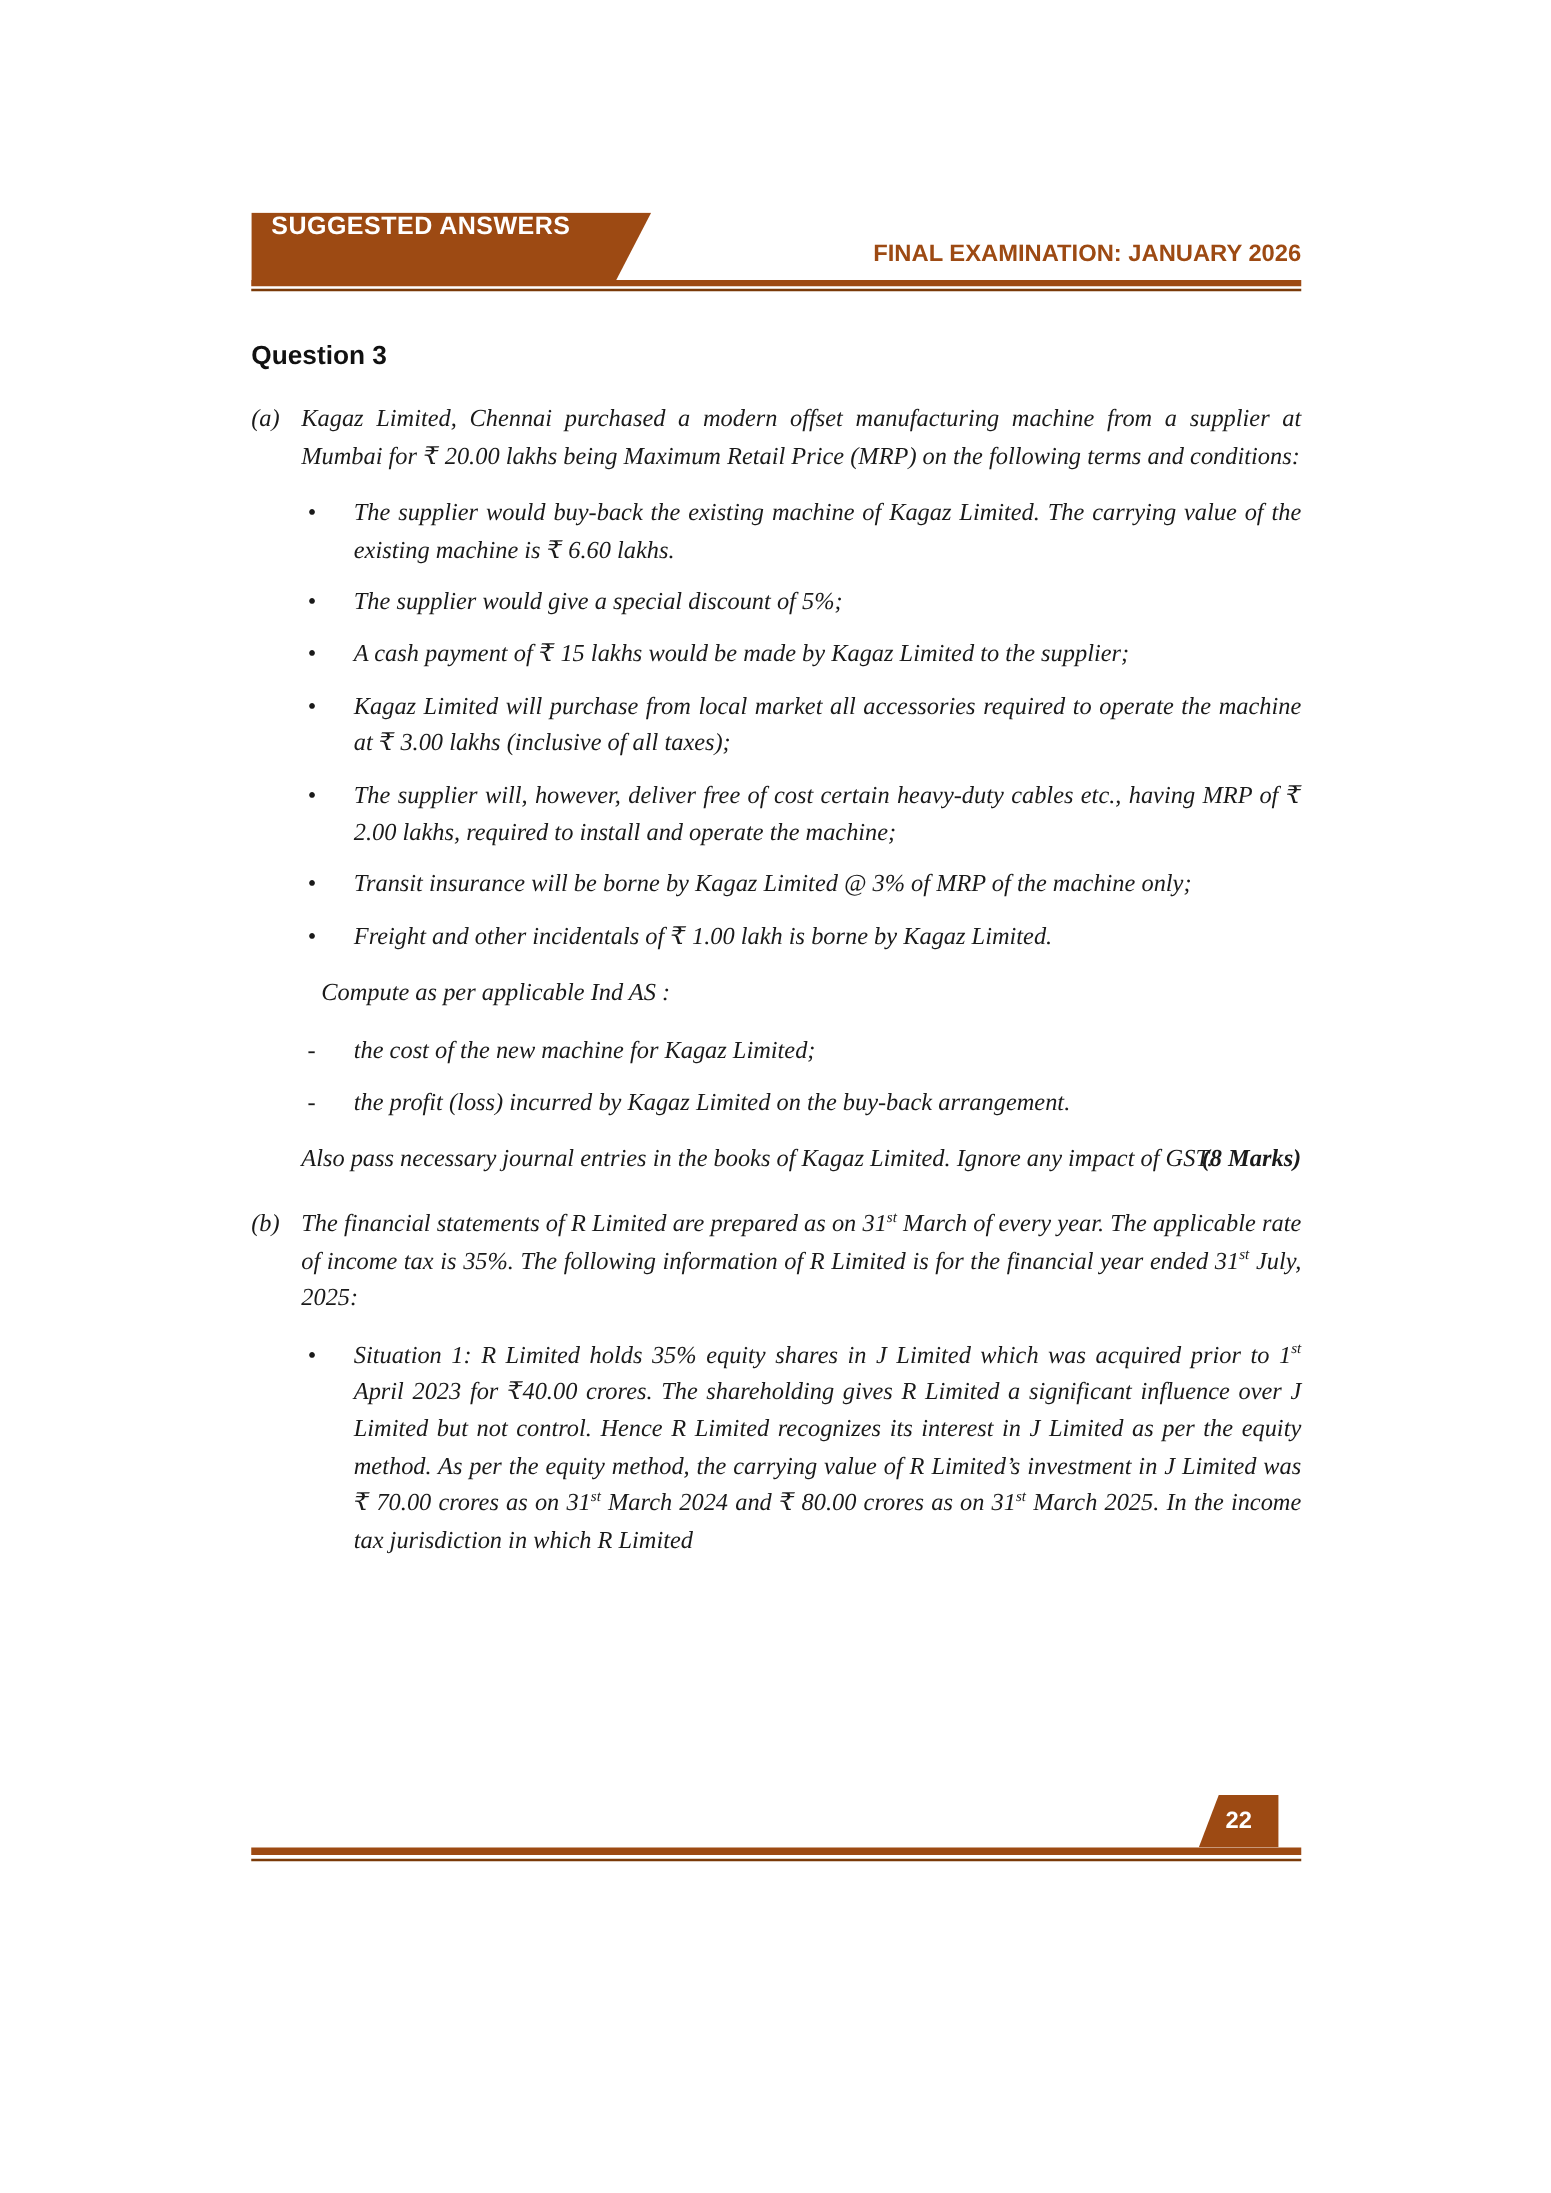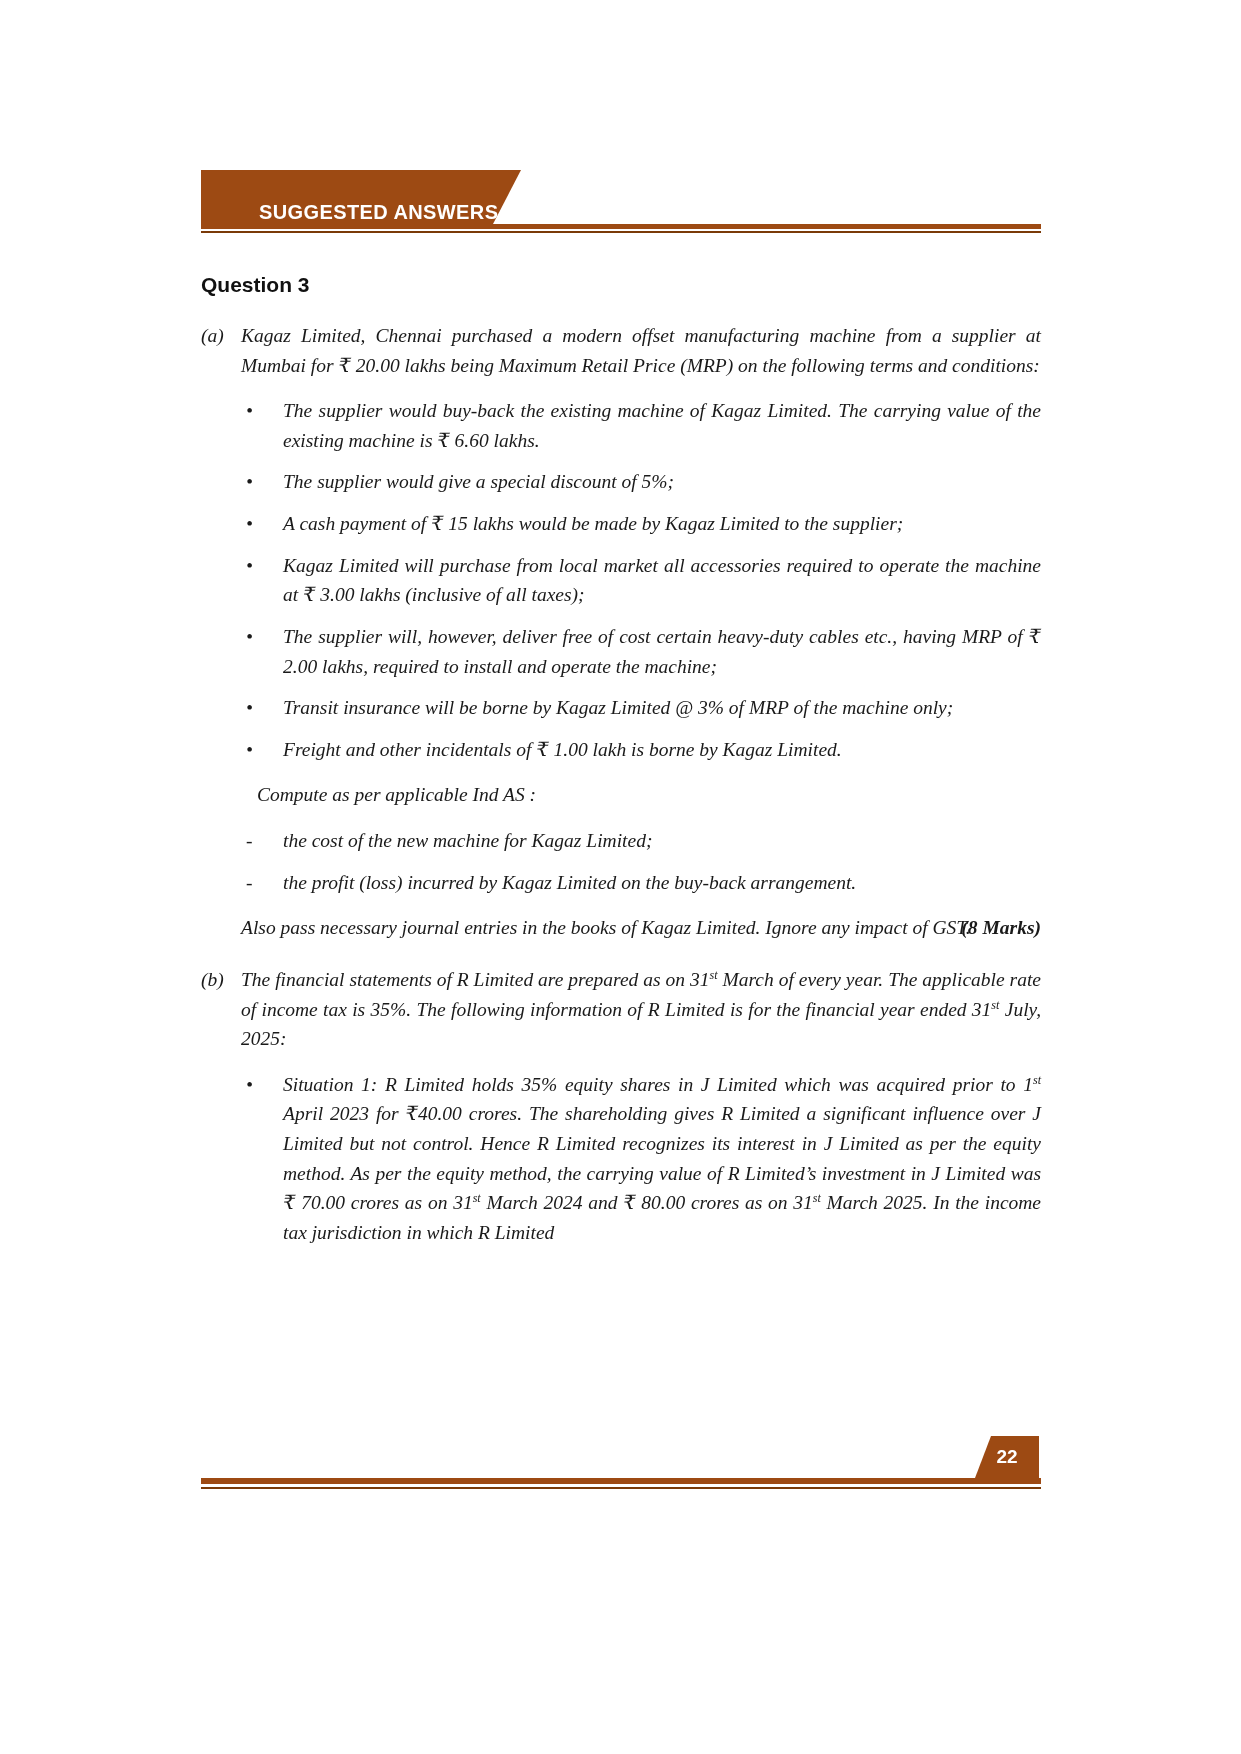--- a/index.html
+++ b/index.html
@@ -25,22 +25,22 @@
     display: flex;
     justify-content: space-between;
     align-items: flex-end;
   }
   .banner {
     width: 320px;
     height: 54px;
     background: var(--brown);
     clip-path: polygon(0 0, 100% 0, calc(100% - 28px) 100%, 0 100%);
     display: flex;
-    align-items: flex-end;
-    padding-left: 58px;
+    align-items: flex-start;
+    padding-left: 16px;
     color: #ffffff;
     font-family: "Liberation Sans", sans-serif;
     font-weight: 700;
     font-size: 20px;
     letter-spacing: 0.4px;
   }
   .exam-title {
     font-family: "Liberation Sans", sans-serif;
     font-weight: 700;
     font-size: 19px;
@@ -87,21 +87,21 @@
   .page-footer {
     position: absolute;
     left: 201px;
     width: 840px;
     top: 1436px;
   }
   .page-number-box {
     width: 64px;
     height: 42px;
     margin-left: auto;
-    margin-right: 2px;
+    margin-right: 18px;
     background: var(--brown);
     clip-path: polygon(16px 0, 100% 0, 100% 100%, 0 100%);
     display: flex;
     align-items: center;
     justify-content: center;
     color: #ffffff;
     font-family: "Liberation Sans", sans-serif;
     font-weight: 700;
     font-size: 19px;
   }
@@ -114,20 +114,21 @@
 <body>
 
 <div class="sheet">
   <div class="content">
 
     <header>
       <div class="header-row">
         <div class="banner">
           <span>SUGGESTED ANSWERS</span>
         </div>
+        <div class="exam-title">FINAL EXAMINATION: JANUARY 2026</div>
       </div>
       <div class="header-rule"></div>
       <div class="header-rule-thin"></div>
     </header>
 
     <main class="body">
 
       <h2 class="q-heading">Question 3</h2>
 
       <div class="part">

